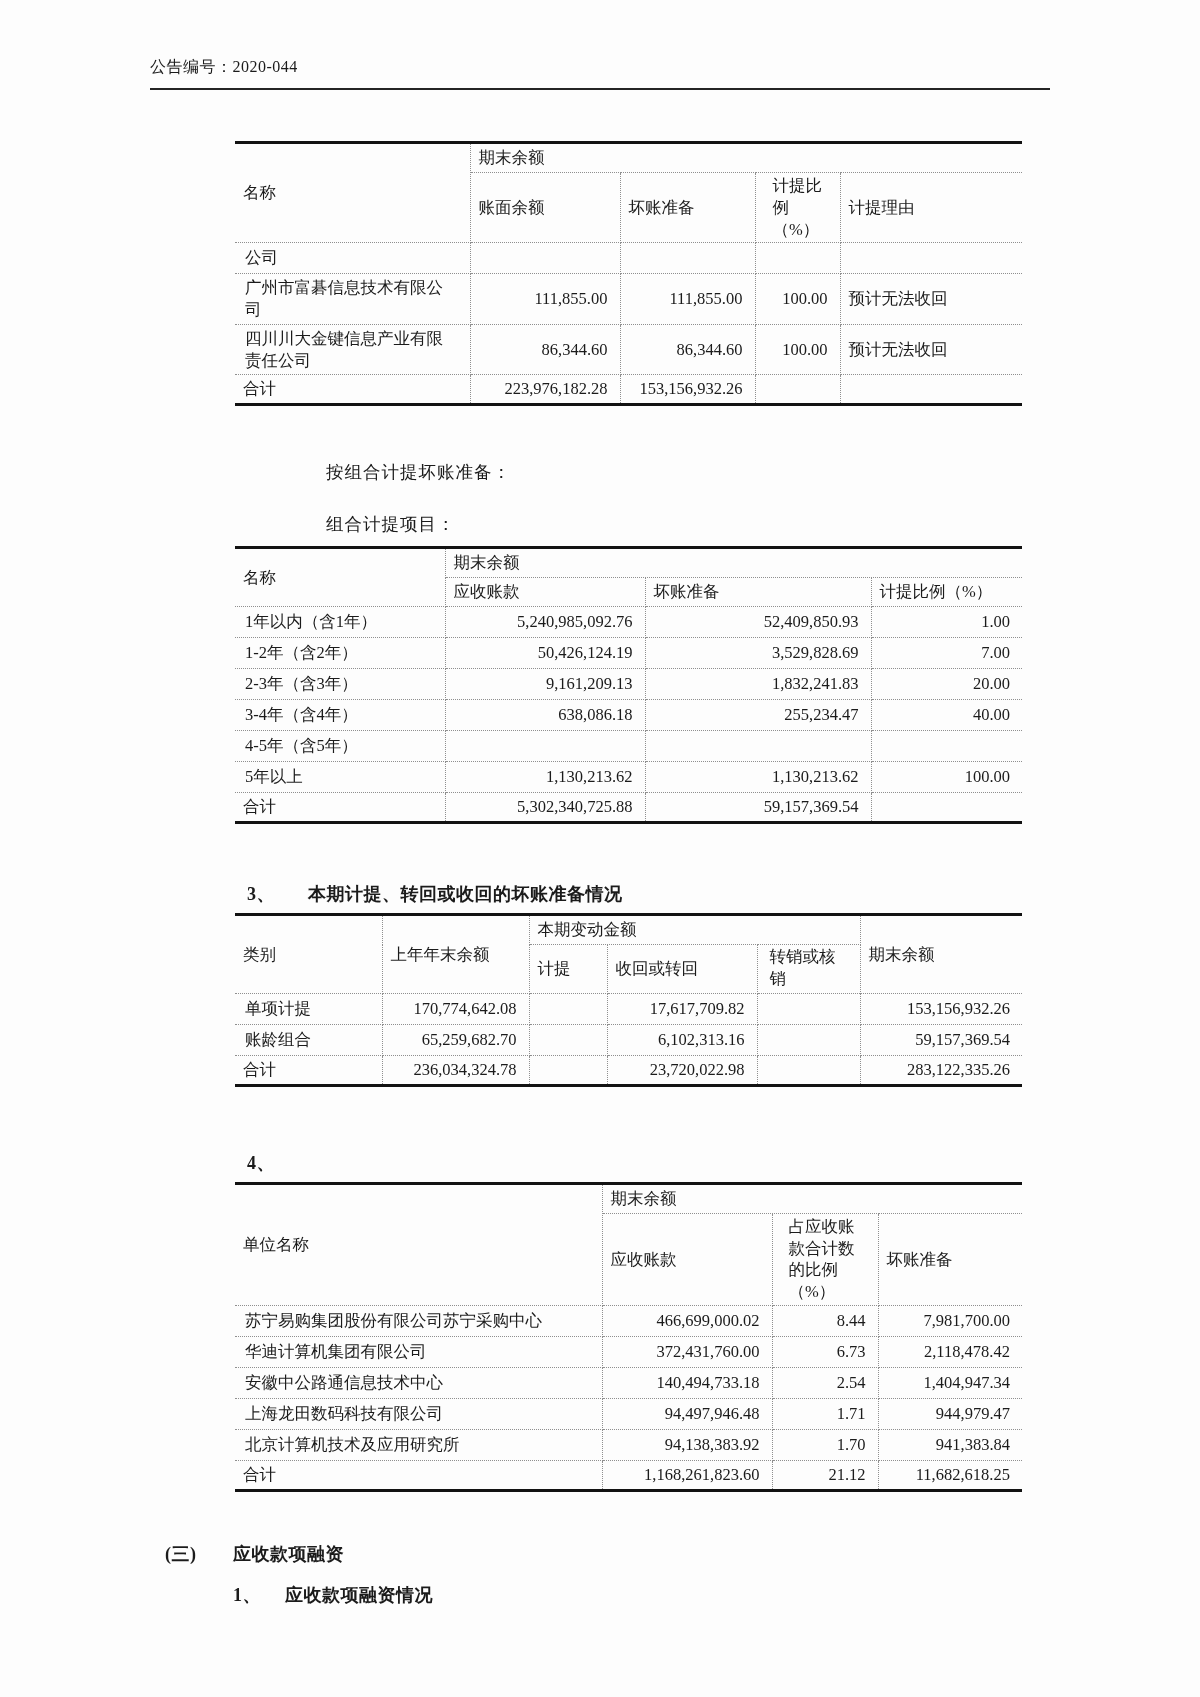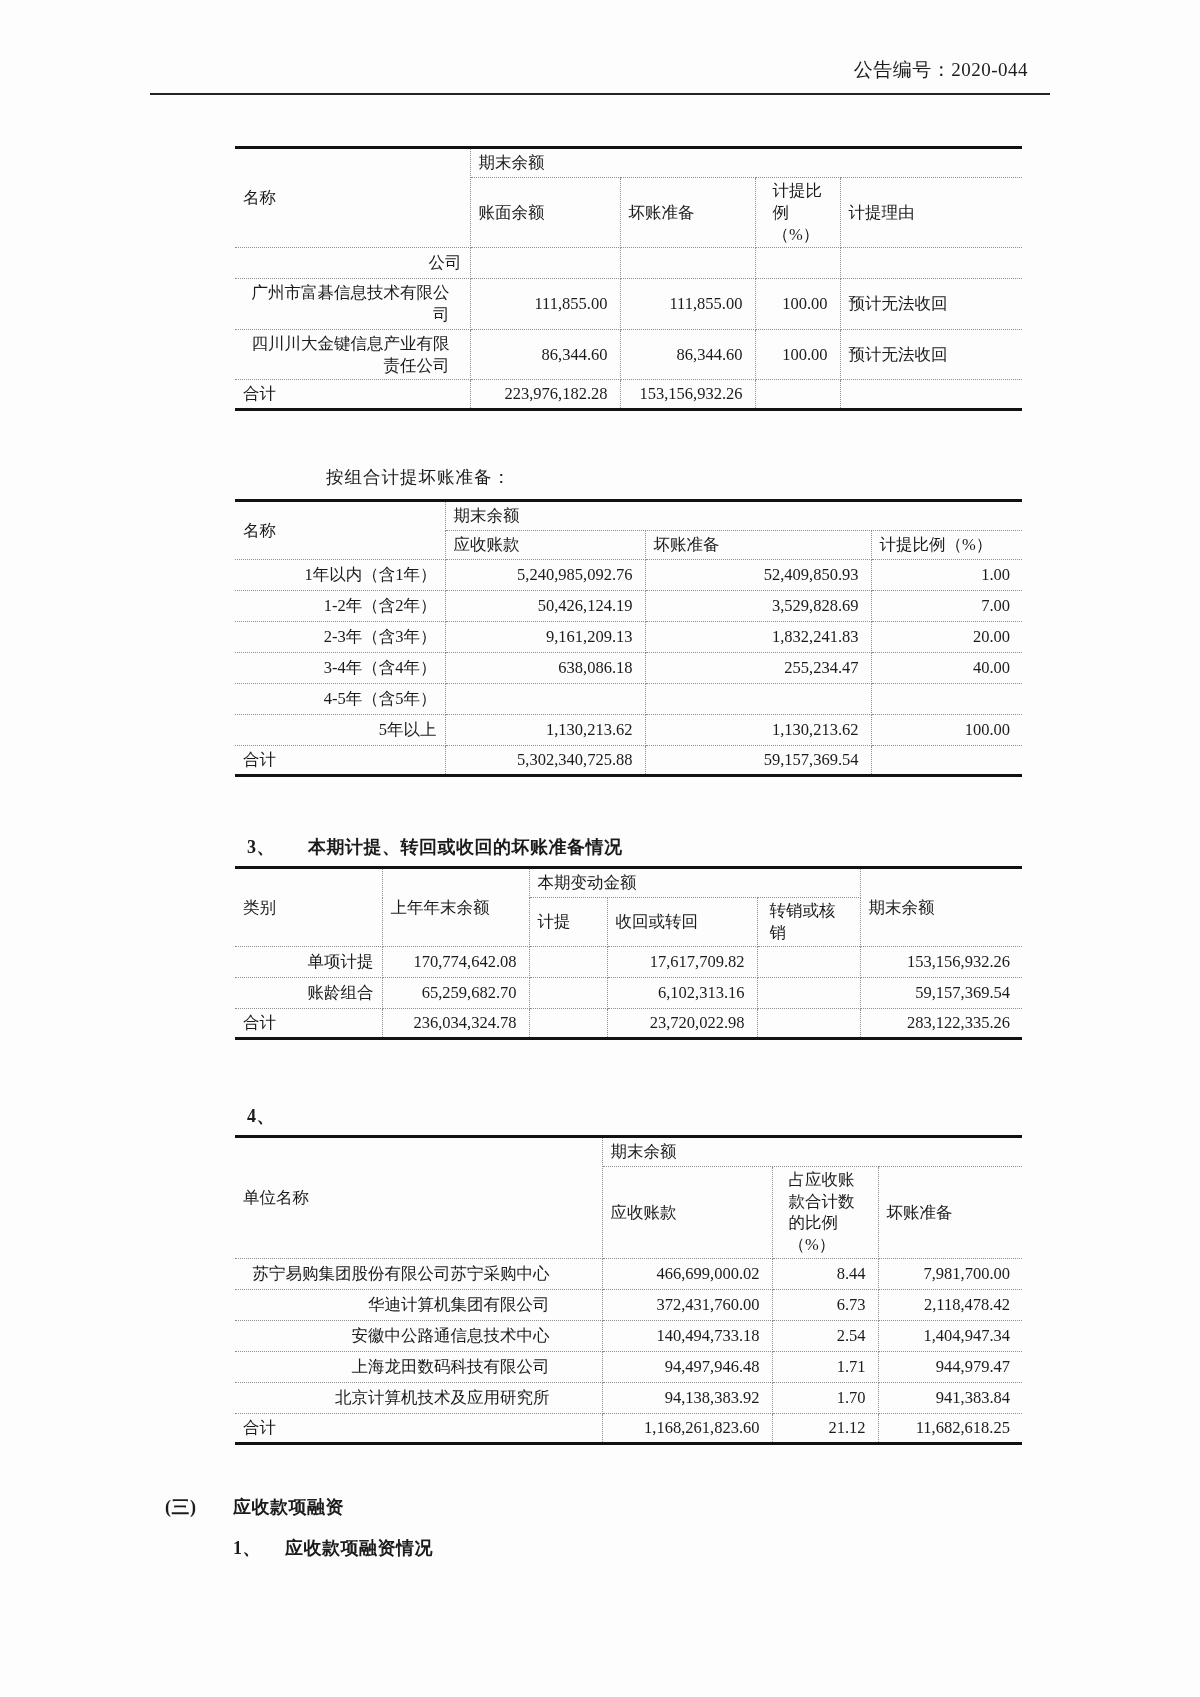--- a/index.html
+++ b/index.html
@@ -4,53 +4,53 @@
 <style>
   html,body { margin:0; padding:0; }
   body {
     width:1200px; height:1697px;
     background:#fdfdfd;
     color:#1b1b1b;
     font-family:"Liberation Serif","DejaVu Serif",serif;
     position:relative;
     overflow:hidden;
   }
-  .doc-header { padding-top:57px; margin-left:150px; width:878px; text-align:right; font-size:19px; letter-spacing:0.5px; }
+  .doc-header { padding-top:57px; margin-left:150px; width:878px; text-align:left; font-size:16px; letter-spacing:0.5px; }
   .header-rule { margin:10px 0 0 150px; width:900px; border-top:2px solid #242424; height:0; }
 
   .content { margin-left:235px; width:787px; }
 
   table.tbl {
     border-collapse:collapse; table-layout:fixed; width:787px;
     border-top:3px solid #121212; border-bottom:3px solid #121212;
     font-size:16.5px;
   }
   .tbl td {
     border:1px dotted #8f8f8f;
     padding:2px 8px; height:24px;
     vertical-align:middle; line-height:1.32;
     word-break:break-all; overflow:hidden;
   }
   .tbl tr > td:first-child { border-left:0; }
   .tbl tr > td:last-child  { border-right:0; }
   .tbl thead td { text-align:left; }
-  .ac { text-align:left; } .al { text-align:right; } .ar { text-align:right; padding-right:12px !important; }
+  .ac { text-align:left; } .al { text-align:left; } .ar { text-align:right; padding-right:12px !important; }
   .namecell { padding:3px 20px 3px 10px !important; }
   .labcell  { padding:3px 8px 3px 10px !important; }
   .t1 { margin-top:51px; }
   .t1 .ratio-h { padding:2px 17px; }
   .para { margin:0 0 0 91px; font-size:17.5px; letter-spacing:1px; }
   .p1 { margin-top:54px; }
   .p2 { margin-top:28px; }
   .t2 { margin-top:10px; }
   .sec-title { display:flex; font-size:18px; font-weight:bold; letter-spacing:0.5px; margin-left:12px; }
   .sec-title .num { width:61px; flex:0 0 61px; }
   .s3 { margin-top:58px; margin-bottom:7px; }
   .s4 { margin-top:64px; margin-bottom:7px; }
-  .t3 .wrap-h { padding:2px 12px; }
+  .t3 .wrap-h { padding:2px 12px;font-family:Liberation Mono, monospace; }
   .t4 .ratio-h { padding:2px 16px; }
   .t4 .t4name { padding:3px 52px 3px 10px !important; }
   .sec-l1 { margin-left:-70px; margin-top:50px; }
   .sec-l1 .num { width:68px; flex:0 0 68px; }
   .s31 { margin-left:-2px; margin-top:17px; }
   .s31 .num { width:52px; flex:0 0 52px; }
   .t5 { margin-top:9px; }
 </style>
 </head>
 <body>
@@ -110,20 +110,21 @@
           <td class="ac">合计</td>
           <td class="ar">223,976,182.28</td>
           <td class="ar">153,156,932.26</td>
           <td class="ar"></td>
           <td class="ac"></td>
         </tr>
       </tbody>
     </table>
 
     <p class="para p1">按组合计提坏账准备：</p>
+    <p class="para p2">组合计提项目：</p>
 
     <table class="tbl t2">
       <colgroup>
           <col style="width:210px">
           <col style="width:200px">
           <col style="width:226px">
           <col style="width:151px">
         </colgroup>
       <thead>
         <tr>

